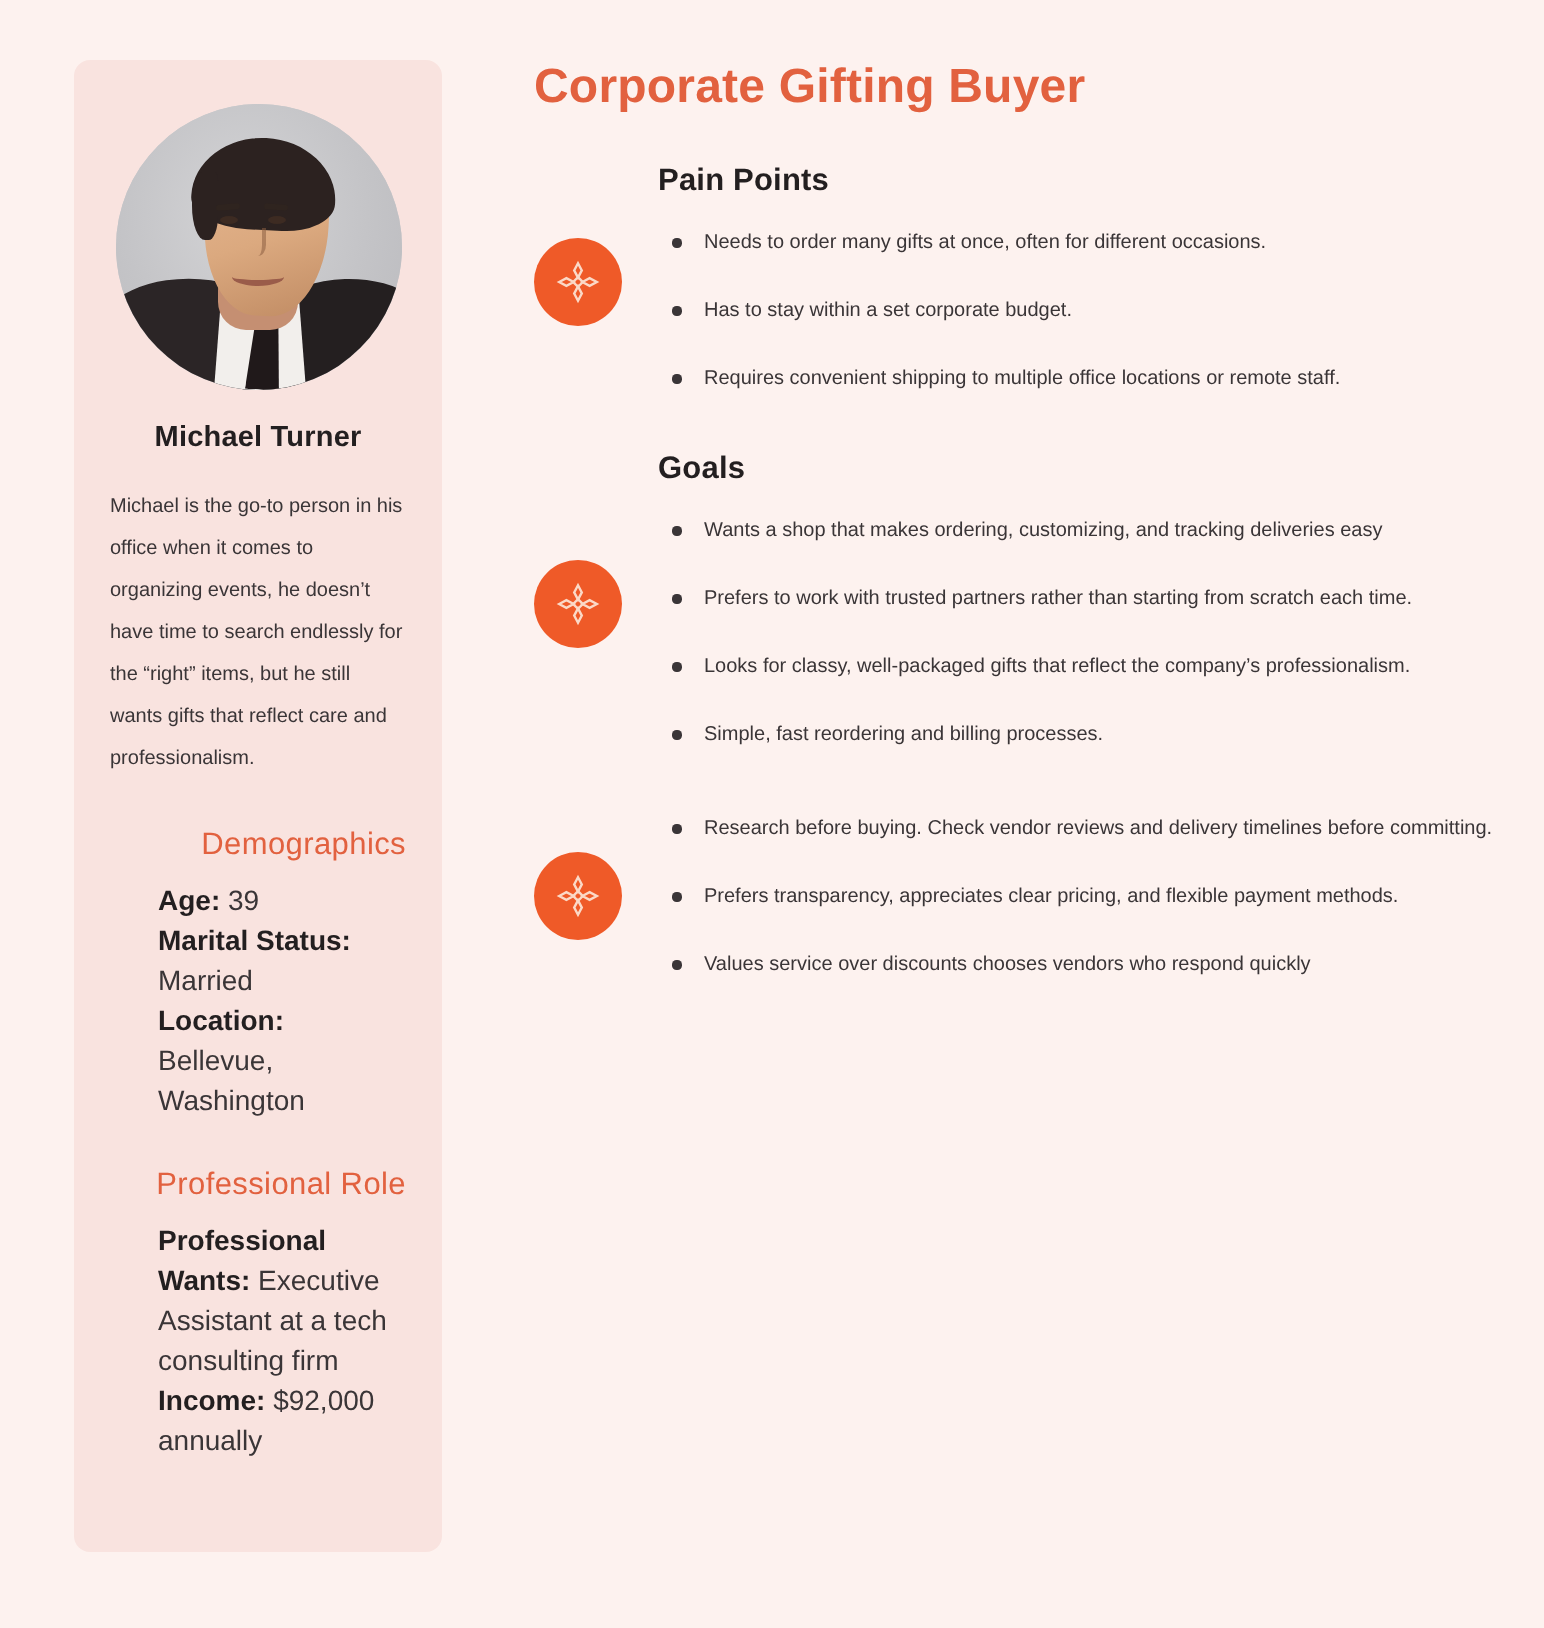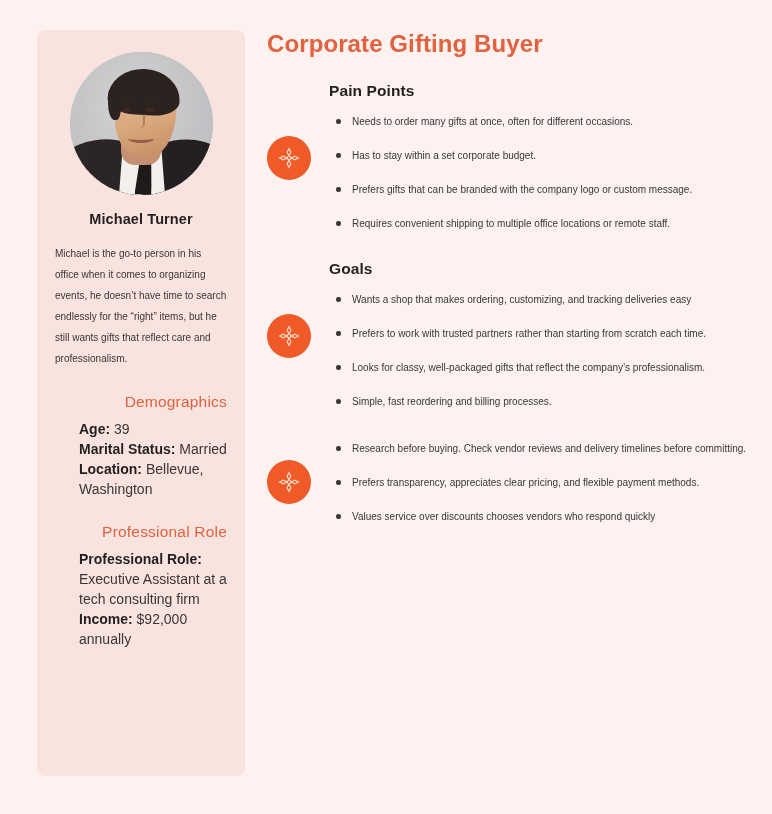--- a/index.html
+++ b/index.html
@@ -23,21 +23,21 @@
     inset: 0;
     display: flex;
     align-items: flex-start;
   }
 
   
   .sidebar {
     position: absolute;
     left: 37px;
     top: 30px;
-    width: 208px;
+    width: 184px;
     height: 746px;
     background: #f9e3df;
     border-radius: 8px;
     padding: 22px 18px 20px 18px;
   }
 
   .avatar-wrap {
     width: 143px;
     height: 143px;
     margin: 0 auto;
@@ -295,21 +295,21 @@
 
     <div class="side-heading">Demographics</div>
     <div class="side-block">
       <span><b>Age:</b> <span>39</span></span><br>
       <span><b>Marital Status:</b> <span>Married</span></span><br>
       <span><b>Location:</b> <span>Bellevue, Washington</span></span>
     </div>
 
     <div class="side-heading">Professional Role</div>
     <div class="side-block">
-      <span><b>Professional Role:</b> <span>Executive Assistant at a tech consulting firm</span></span><br>
+      <span><b>Professional Wants:</b> <span>Executive Assistant at a tech consulting firm</span></span><br>
       <span><b>Income:</b> <span>$92,000 annually</span></span>
     </div>
 
   </aside>
 
   <main class="content">
 
     <h1 class="content-title">Corporate Gifting Buyer</h1>
 
     <section class="section">
@@ -320,21 +320,20 @@
           <path d="M2.6 12 L6.2 10.1 L9.8 12 L6.2 13.9 Z"></path>
           <path d="M14.2 12 L17.8 10.1 L21.4 12 L17.8 13.9 Z"></path>
           <path d="M12 9.6 L14.4 12 L12 14.4 L9.6 12 Z"></path>
         </svg>
       </div>
       <div class="section-body">
         <h2 class="section-title">Pain Points</h2>
         <ul class="bullets">
           <li>Needs to order many gifts at once, often for different occasions.</li>
           <li>Has to stay within a set corporate budget.</li>
-          <li>Prefers gifts that can be branded with the company logo or custom message.</li>
           <li>Requires convenient shipping to multiple office locations or remote staff.</li>
         </ul>
       </div>
     </section>
 
     <section class="section">
       <div class="section-icon">
         <svg width="24" height="24" viewBox="0 0 24 24" fill="none" stroke="#fbd9c7" stroke-width="1.2">
           <path d="M12 2.6 L13.9 6.2 L12 9.8 L10.1 6.2 Z"></path>
           <path d="M12 14.2 L13.9 17.8 L12 21.4 L10.1 17.8 Z"></path>

